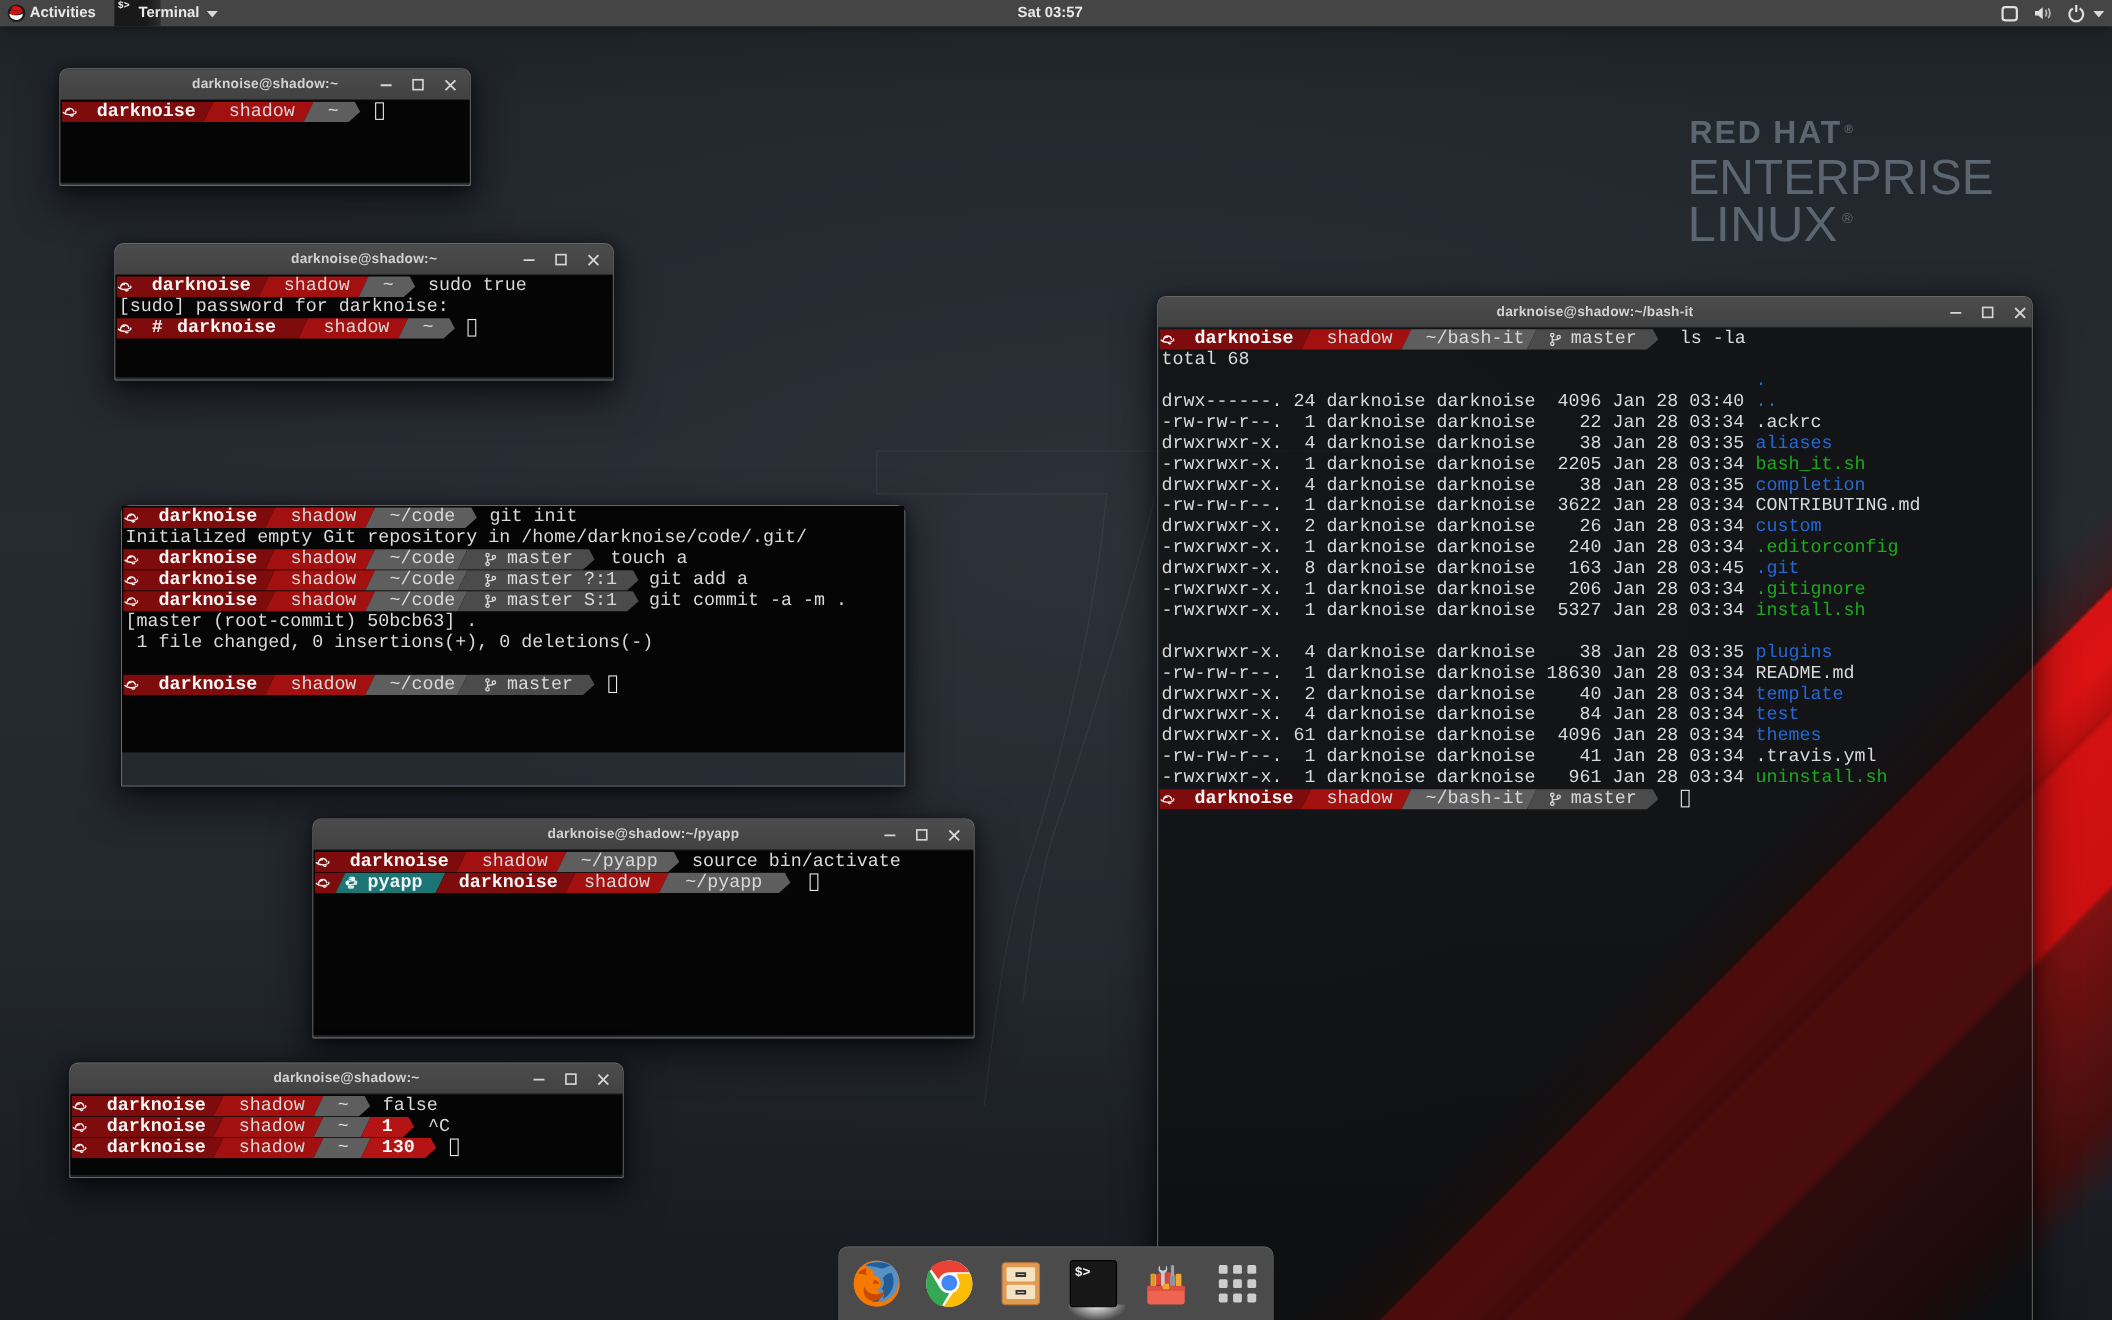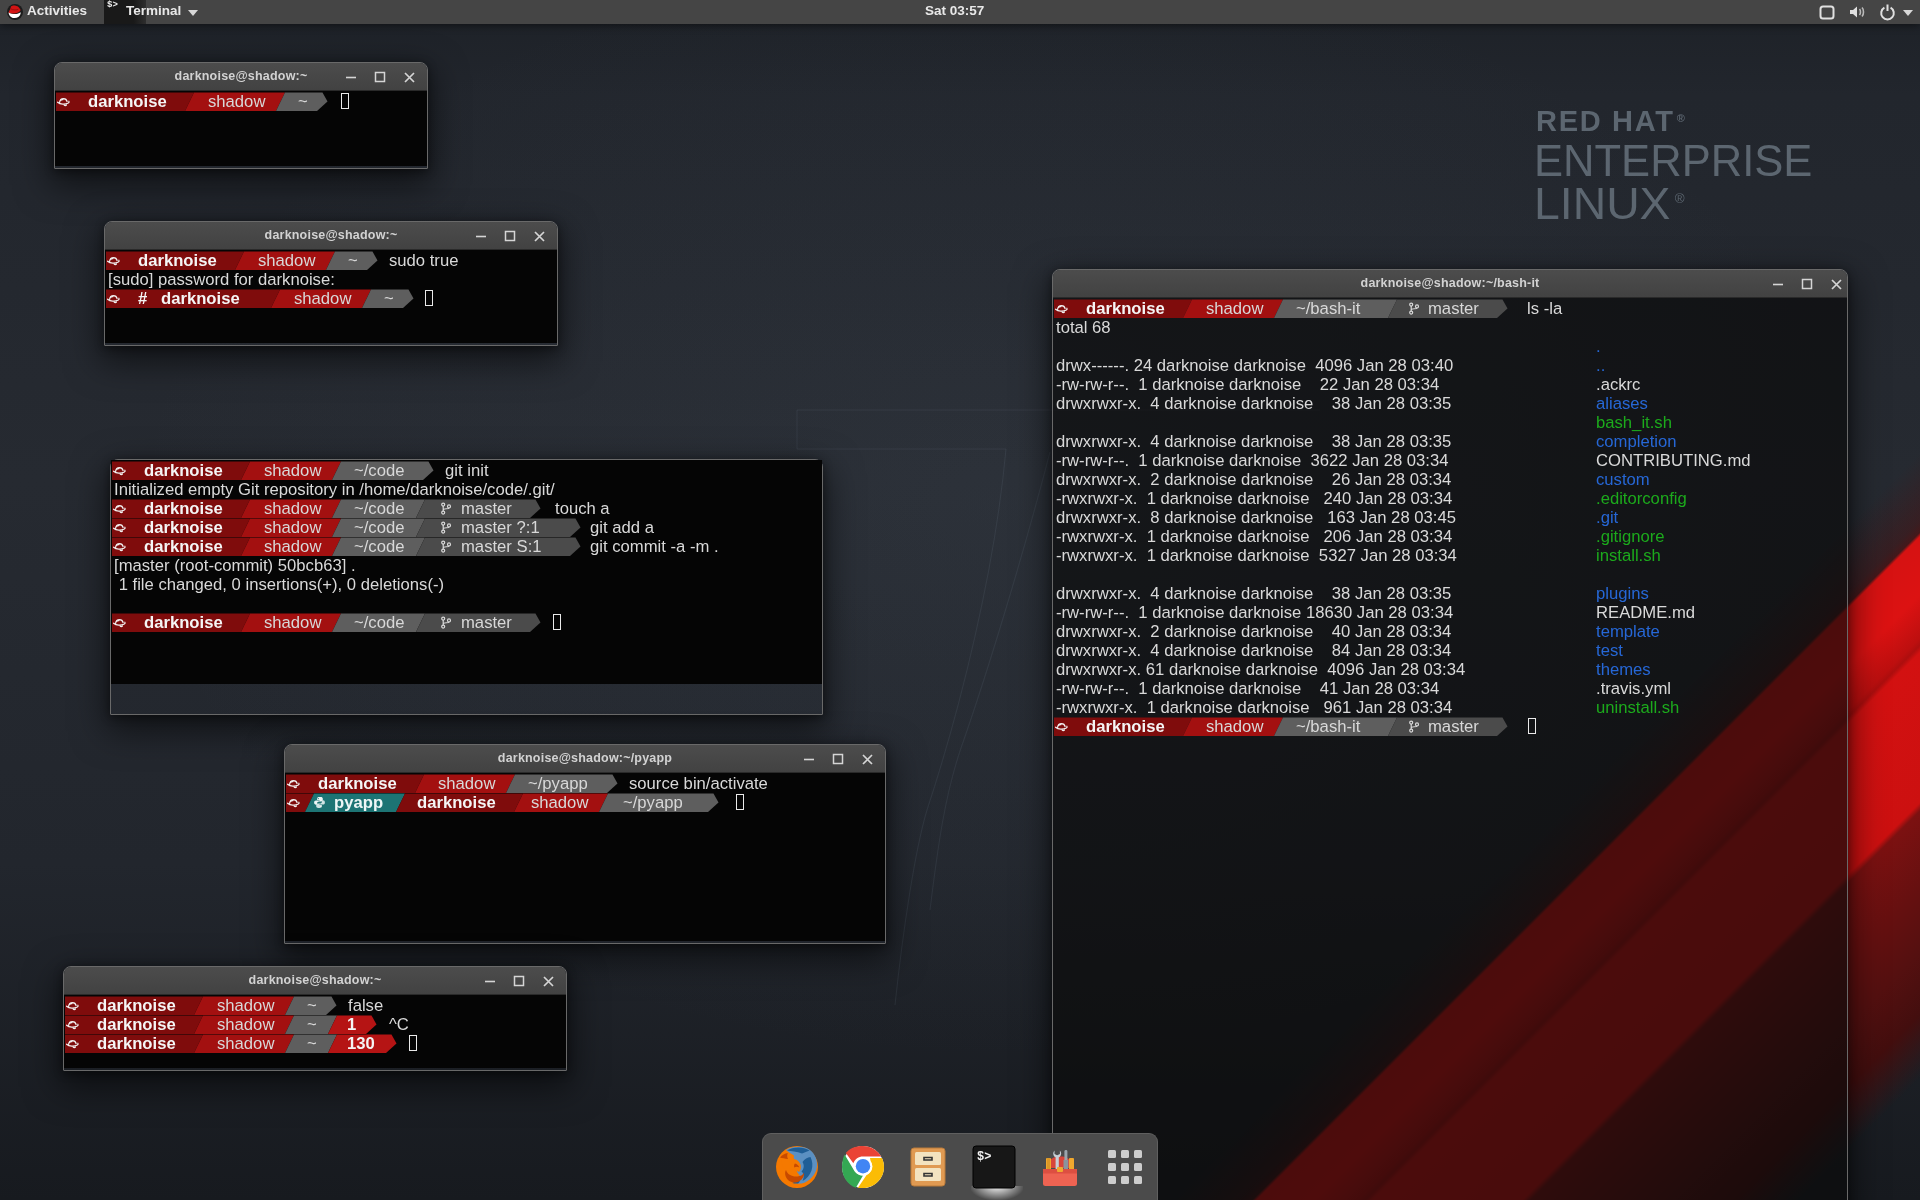--- a/index.html
+++ b/index.html
@@ -19,21 +19,21 @@
 #topbar { position:absolute; left:0; top:0; width:1920px; height:24px; background:#454545; z-index:50; box-shadow:0 1px 8px rgba(0,0,0,0.55); }
 .tbt { position:absolute; top:3px; font-size:13.5px; font-weight:bold; color:#e8e8e8; }
 .win { position:absolute; border:1px solid #696969; border-radius:8px 8px 1px 1px;
   box-shadow: 0 12px 34px 4px rgba(0,0,0,0.55), 0 2px 10px rgba(0,0,0,0.45); z-index:10; }
 .tb { position:relative; height:28px; background:linear-gradient(180deg,#4c4c4c,#424242);
   border-radius:7px 7px 0 0; border-bottom:1px solid #2a2a2a; }
 .tt { display:block; text-align:center; font-size:12.5px; font-weight:bold; color:#d2d2d2;
   line-height:27px; letter-spacing:0.2px; }
 .wb { position:absolute; right:0; top:0; }
 .ct { position:relative; width:100%; height:calc(100% - 30px);
-  font-family:Liberation Sans, sans-serif; font-size:16.666px; }
+  font-family:Liberation Mono, monospace; font-size:16.666px; }
 .ln { position:absolute; left:1px; height:19px; }
 .t { position:absolute; top:0; line-height:19px; white-space:pre; }
 .cur { position:absolute; top:1px; width:8px; height:16px; border:1.4px solid #eaeaea; }
 #dock { position:absolute; left:762px; top:1133px; width:396px; height:67px;
   background:#4b4b4b; border:1px solid #5f5f5f; border-bottom:none; border-radius:9px 9px 0 0; z-index:40; }
 .dock-i { position:absolute; top:10px; width:46px; height:46px; }
 </style></head>
 <body>
 <div id="stage">
 
@@ -504,20 +504,21 @@
         </div>
         <div class="ln" style="top:76.5px;width:794px">
           <span class="t" style="left:2.0px;color:#d9d9d9">-rw-rw-r--.  1 darknoise darknoise    22 Jan 28 03:34 </span>
           <span class="t" style="left:542.0px;color:#d9d9d9">.ackrc</span>
         </div>
         <div class="ln" style="top:95.5px;width:794px">
           <span class="t" style="left:2.0px;color:#d9d9d9">drwxrwxr-x.  4 darknoise darknoise    38 Jan 28 03:35 </span>
           <span class="t" style="left:542.0px;color:#2667d6">aliases</span>
         </div>
         <div class="ln" style="top:114.5px;width:794px">
+          <span class="t" style="left:2.0px;color:#d9d9d9">-rwxrwxr-x.  1 darknoise darknoise  2205 Jan 28 03:34 </span>
           <span class="t" style="left:542.0px;color:#1caa1c">bash_it.sh</span>
         </div>
         <div class="ln" style="top:133.5px;width:794px">
           <span class="t" style="left:2.0px;color:#d9d9d9">drwxrwxr-x.  4 darknoise darknoise    38 Jan 28 03:35 </span>
           <span class="t" style="left:542.0px;color:#2667d6">completion</span>
         </div>
         <div class="ln" style="top:152.5px;width:794px">
           <span class="t" style="left:2.0px;color:#d9d9d9">-rw-rw-r--.  1 darknoise darknoise  3622 Jan 28 03:34 </span>
           <span class="t" style="left:542.0px;color:#d9d9d9">CONTRIBUTING.md</span>
         </div>

